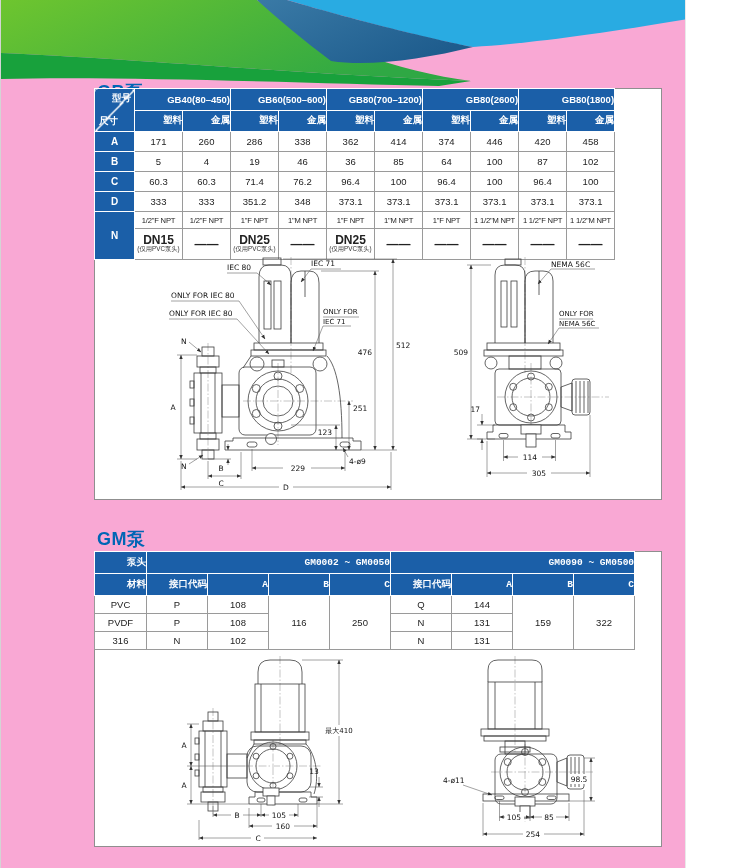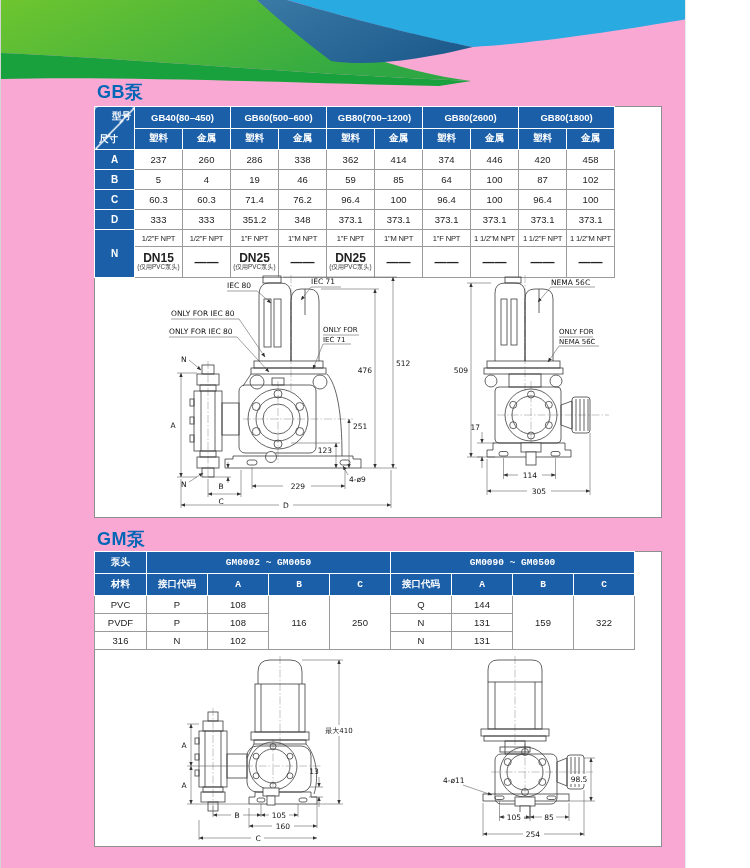--- a/index.html
+++ b/index.html
@@ -4,21 +4,21 @@
 <style>
   html,body{margin:0;padding:0;background:#fff;}
   .page{position:relative;width:686px;height:868px;background:#f9a8d4;overflow:hidden;
         font-family:"Liberation Sans","DejaVu Sans",sans-serif;
         border-left:1px solid #d4d4d4;border-right:1px solid #e9e9e9;box-sizing:border-box;}
   .hdr{position:absolute;left:0;top:0;}
   .sec-title{position:absolute;left:96px;font-size:18px;font-weight:bold;color:#0066b5;letter-spacing:.5px;}
   .box{position:absolute;left:93px;width:566px;border:1px solid #8f8f8f;background:#fff;}
   table{border-collapse:collapse;table-layout:fixed;position:absolute;left:-1px;top:-1px;background:#fff;}
   td{padding:0;text-align:center;vertical-align:middle;overflow:hidden;}
-  .hb{background:#1b5fa8;color:#fff;border:1px solid #fff;font-weight:bold;font-size:9.5px;}
+  .hb{background:#1b5fa8;color:#fff;border:1px solid #fff;font-weight:bold;font-size:9.5px;text-align:right;}
   .rl{background:#1b5fa8;color:#fff;border:1px solid #fff;font-weight:bold;font-size:10px;}
   .dc{border:1px solid #9a9a9a;color:#222;font-size:9.5px;background:#fff;}
   .npt{font-size:7.6px;letter-spacing:-0.2px;}
   .dn-main{display:block;font-size:12px;line-height:10px;font-weight:bold;}
   .dn-sub{display:block;font-size:6.3px;line-height:8px;color:#333;}
   .corner{background:
       linear-gradient(to bottom right, rgba(0,0,0,0) calc(50% - .8px), #fff calc(50% - .8px),
       #fff calc(50% + .8px), rgba(0,0,0,0) calc(50% + .8px)), #1b5fa8;
       border:1px solid #fff;position:relative;color:#fff;font-weight:bold;font-size:9.5px;}
   .corner .tr{position:absolute;right:3px;top:3px;}
@@ -60,21 +60,21 @@
       </linearGradient>
     </defs>
     <path d="M286,0 H750 V8 C640,28 540,43 472,47 C445,43 360,22 286,0 Z" fill="#29abe2"></path>
     <path d="M0,0 H256 C310,42 400,72 470,81 C300,74 120,58 0,53 Z" fill="url(#gGreen)"></path>
     <path d="M0,53 C120,58 300,74 470,81 L438,86 C300,83 120,76 0,79 Z" fill="#18a13c"></path>
     <path d="M256,0 L286,0 C360,22 445,42 472,47 C424,59 368,67 330,61 C302,40 276,18 256,0 Z" fill="url(#gNavy)"></path>
   </svg>
 
   <div class="sec-title" style="top:80px">GB泵</div>
 
-  <div class="box" style="top:106px;height:410px">
+  <div class="box" style="top:88px;height:410px">
     <table style="width:521px">
       <colgroup>
           <col style="width:40px">
         <col span="10" style="width:48px">
       </colgroup>
       <tbody>
           <tr class="r21">
         <td class="corner" rowspan="2" style="height:42px">
           <span class="tr">型号</span>
           <span class="bl">尺寸</span>
@@ -92,38 +92,38 @@
         <td class="hb">金属</td>
         <td class="hb">塑料</td>
         <td class="hb">金属</td>
         <td class="hb">塑料</td>
         <td class="hb">金属</td>
         <td class="hb">塑料</td>
         <td class="hb">金属</td>
       </tr>
       <tr class="r20">
         <td class="rl">A</td>
-        <td class="dc">237</td>
+        <td class="dc">171</td>
         <td class="dc">260</td>
         <td class="dc">286</td>
         <td class="dc">338</td>
         <td class="dc">362</td>
         <td class="dc">414</td>
         <td class="dc">374</td>
         <td class="dc">446</td>
         <td class="dc">420</td>
         <td class="dc">458</td>
       </tr>
       <tr class="r20">
         <td class="rl">B</td>
         <td class="dc">5</td>
         <td class="dc">4</td>
         <td class="dc">19</td>
         <td class="dc">46</td>
-        <td class="dc">59</td>
+        <td class="dc">36</td>
         <td class="dc">85</td>
         <td class="dc">64</td>
         <td class="dc">100</td>
         <td class="dc">87</td>
         <td class="dc">102</td>
       </tr>
       <tr class="r20">
         <td class="rl">C</td>
         <td class="dc">60.3</td>
         <td class="dc">60.3</td>

